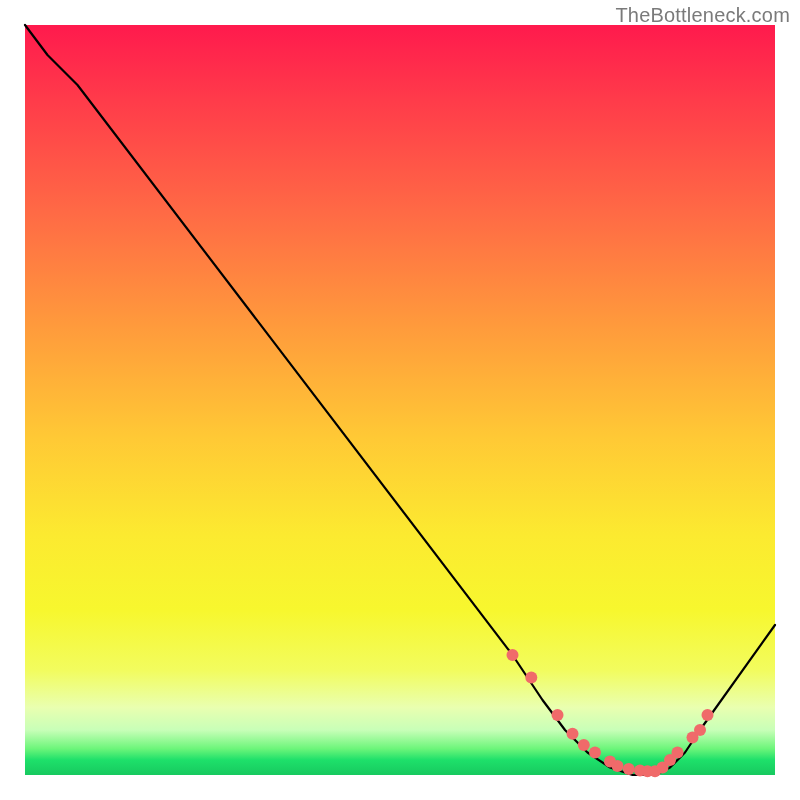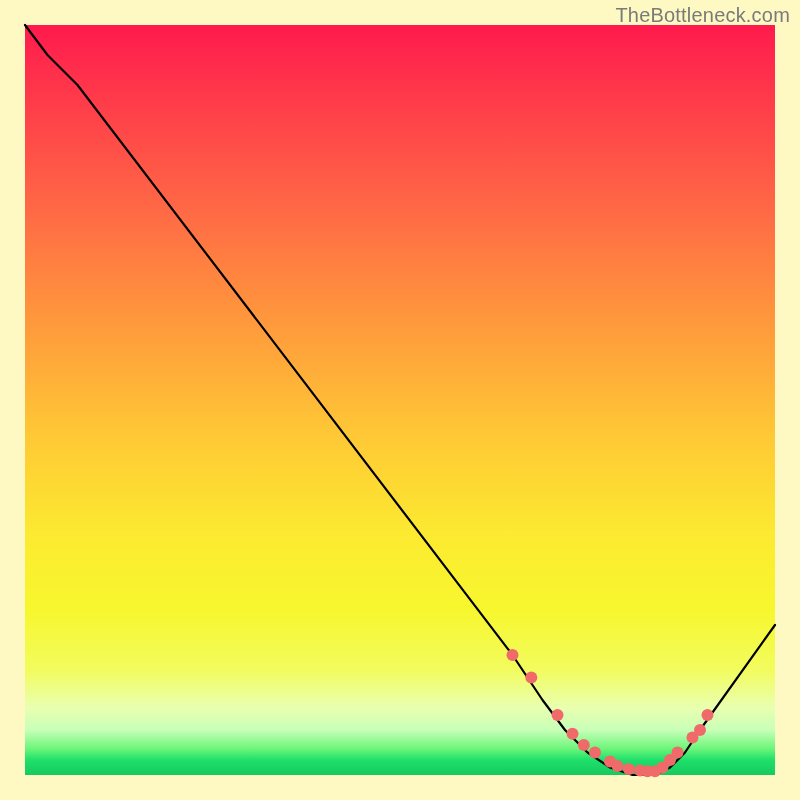--- a/index.html
+++ b/index.html
@@ -10,21 +10,21 @@
     background: #000;
     overflow: hidden;
     font-family: Arial, Helvetica, sans-serif;
   }
   .frame {
     position: absolute;
     left: 0;
     top: 0;
     width: 800px;
     height: 800px;
-    background: #fef9c3;
+    background: #ffffff;
   }
   .plot {
     position: absolute;
     left: 25px;
     top: 25px;
     width: 750px;
     height: 750px;
     
     background: linear-gradient(to bottom,
       #ff1a4d 0%,

